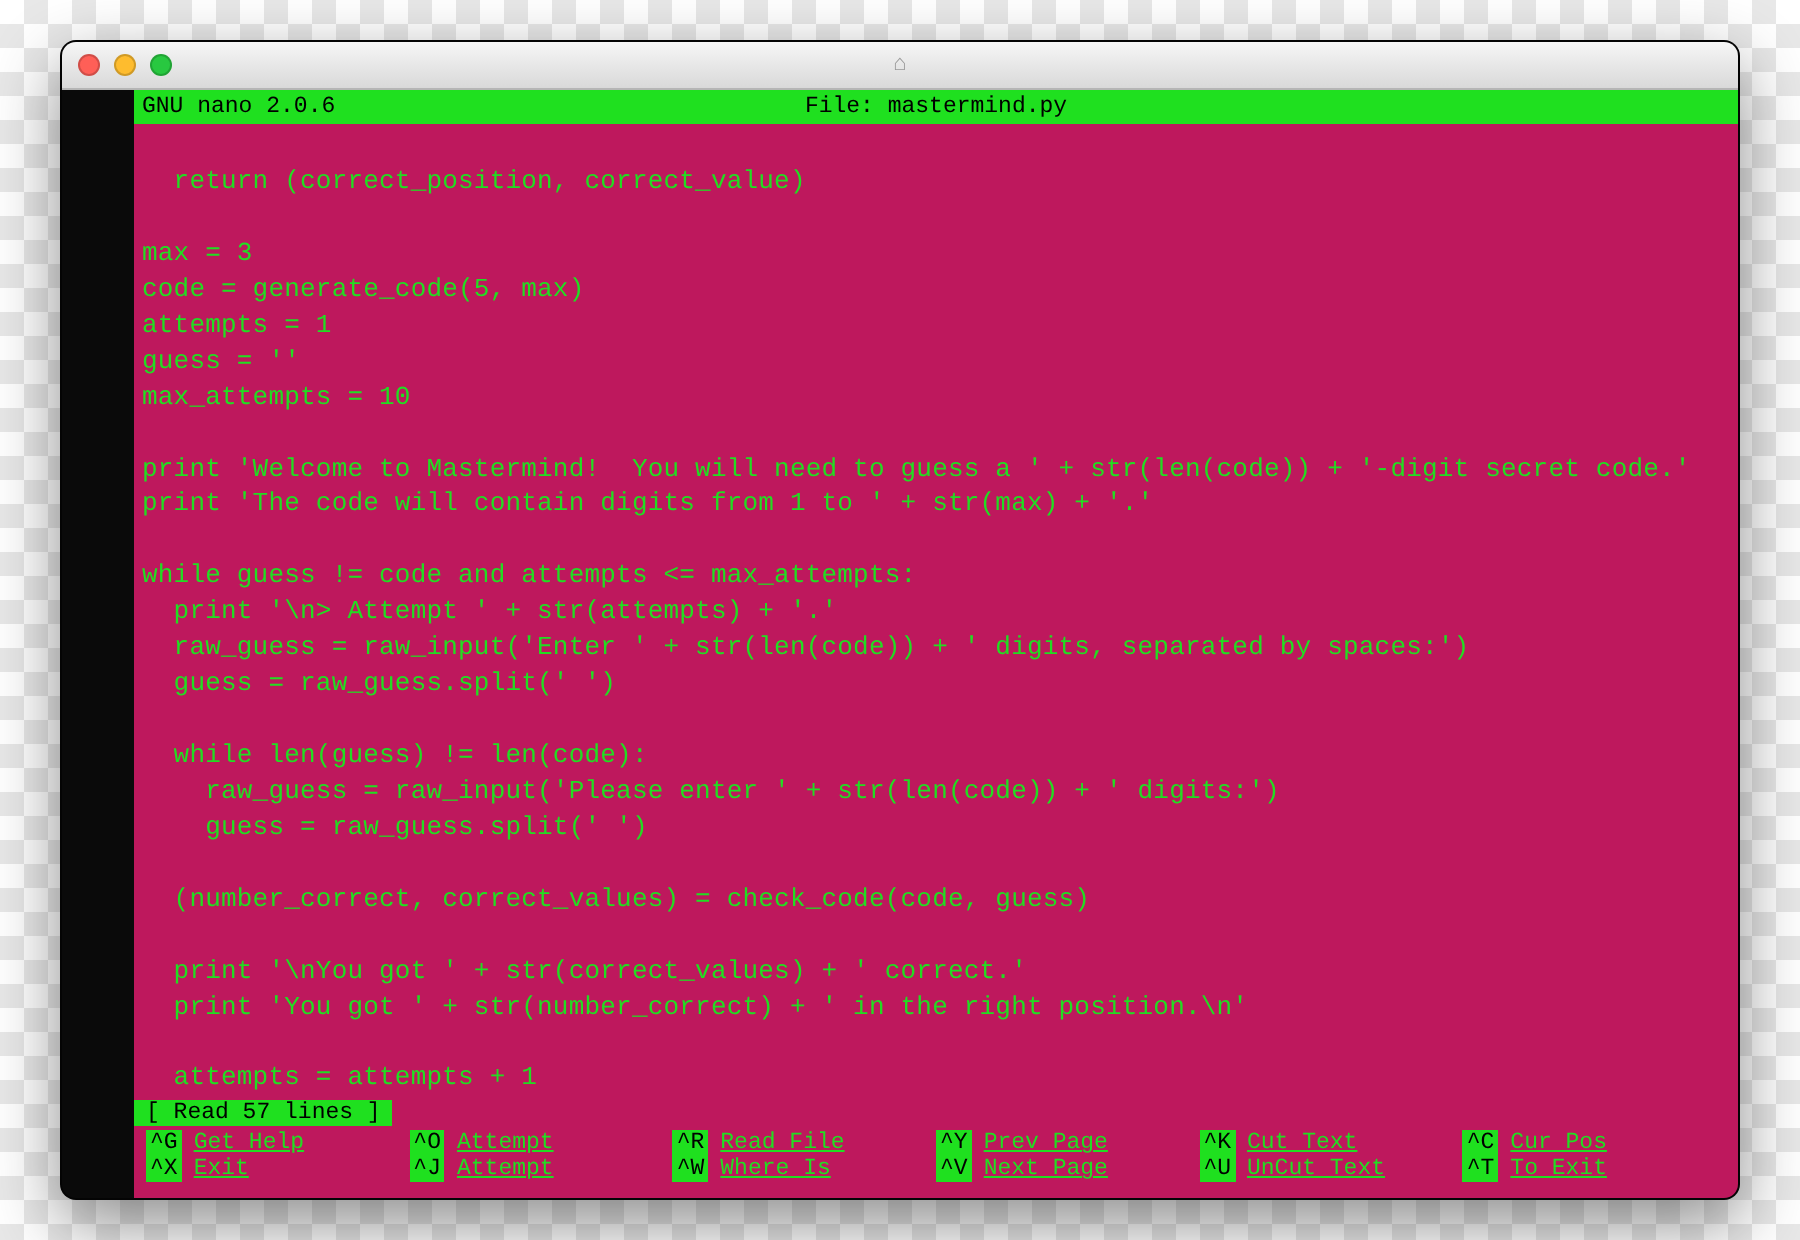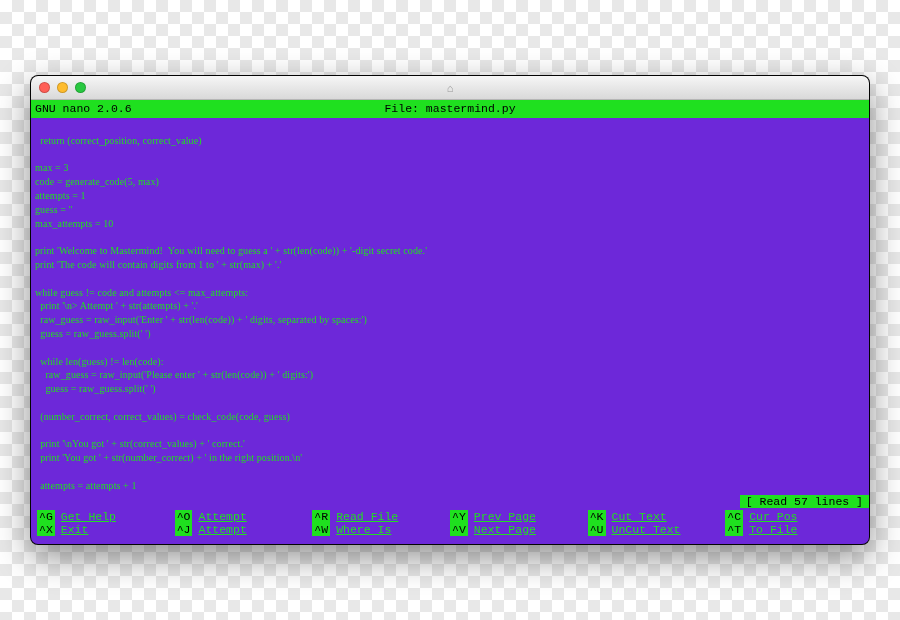--- a/index.html
+++ b/index.html
@@ -43,45 +43,45 @@
     left: 0; right: 0;
     text-align: center;
     pointer-events: none;
     display: flex;
     gap: 6px;
     justify-content: center;
     align-items: center;
   }
   .home-glyph { opacity: 0.55; font-size: 11px; }
   .term {
-    background: #6d28d9;
+    background: #be185d;
     color: #22dd22;
     padding: 0;
+    margin-left: 36px;
   }
   .nano-header {
     background: #1fe01f;
     color: #000;
     display: flex;
     padding: 1px 4px;
     line-height: 1.35;
   }
   .nano-header .left { flex: 1; }
   .nano-header .center { flex: 1; text-align: center; }
   .nano-header .right { flex: 1; }
   .code {
     white-space: pre;
     color: #22dd22;
     padding: 2px 4px 2px 4px;
     line-height: 1.38;
-    font-size: 10px;
+    font-size: 13px;
     letter-spacing: 0.1px;
-    font-family: Liberation Serif, serif;
   }
   .status-row {
-    text-align: right;
+    text-align: left;
     padding: 0 0 0 0;
   }
   .status-badge {
     display: inline-block;
     background: #1fe01f;
     color: #000;
     padding: 0 6px;
   }
   .shortcuts {
     padding: 2px 6px 8px 6px;
@@ -201,19 +201,19 @@
         <div class="sc">
           <span class="key">^V</span>
           <span class="sc-label">Next Page</span>
         </div>
         <div class="sc">
           <span class="key">^U</span>
           <span class="sc-label">UnCut Text</span>
         </div>
         <div class="sc">
           <span class="key">^T</span>
-          <span class="sc-label">To File</span>
+          <span class="sc-label">To Exit</span>
         </div>
       </div>
     </div>
 
   </div>
 </div>
 
 </body></html>

